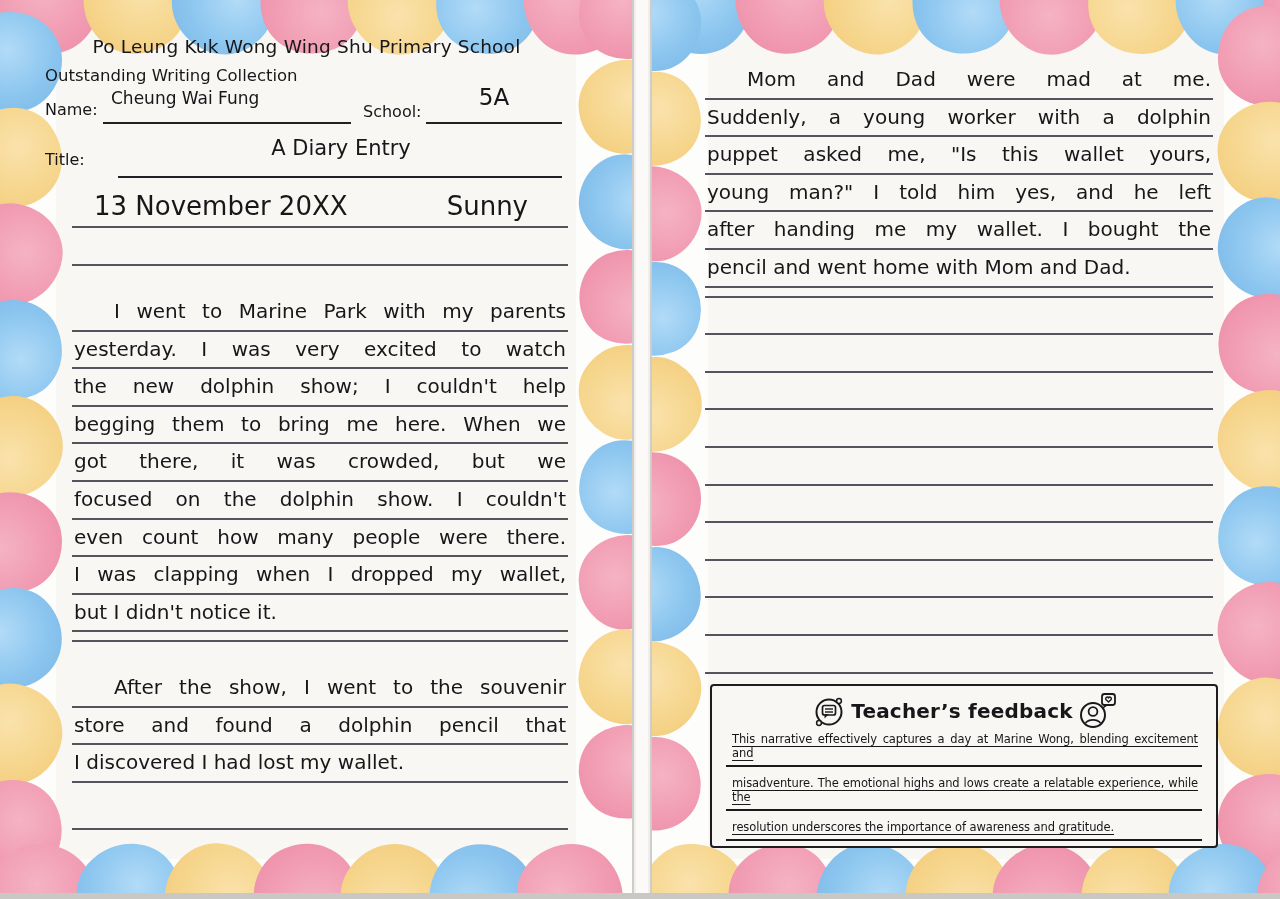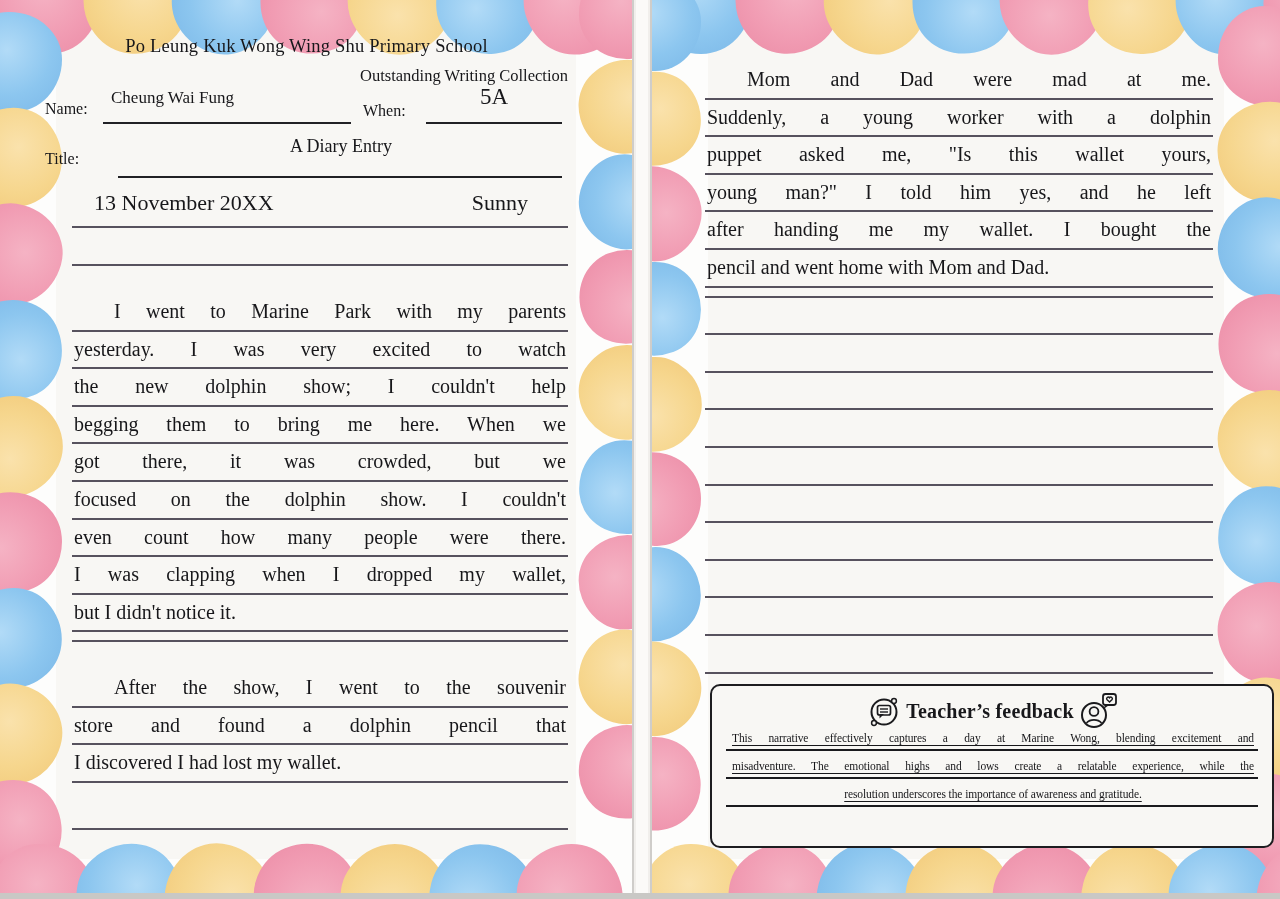--- a/index.html
+++ b/index.html
@@ -5,78 +5,78 @@
   :root{
     --rh: 37.6px;
     --line:#57525e;
     --ink:#17171a;
     --sheet:#f8f7f4;
     --margin:#fdfdfc;
   }
   *{margin:0;padding:0;box-sizing:border-box;}
   html,body{width:1280px;height:899px;overflow:hidden;background:#fff;
     font-family:"DejaVu Sans", sans-serif;color:var(--ink);}
-  .stage{position:relative;width:1280px;height:899px;background:#fff;font-family:Liberation Serif, serif;}
+  .stage{position:relative;width:1280px;height:899px;background:#fff;}
 
   .page{position:absolute;top:0;height:899px;background:var(--margin);overflow:hidden;}
   .page-left{left:0;width:632px;}
   .page-right{left:652px;width:628px;}
 
   .sheet{position:absolute;left:56px;right:56px;top:28px;bottom:40px;
     background:var(--sheet);border-radius:16px;z-index:1;}
 
   .dot{position:absolute;z-index:2;
     border-radius:47% 53% 49% 51% / 52% 48% 53% 47%;}
   .dot.pink  {background:radial-gradient(circle at 45% 38%, #f5b3c4 0%, #f19cb3 55%, #eb8ba5 100%);}
   .dot.yellow{background:radial-gradient(circle at 45% 38%, #fae2ac 0%, #f6d68d 55%, #f1c878 100%);}
   .dot.blue  {background:radial-gradient(circle at 45% 38%, #b2dbf7 0%, #8cc6ef 55%, #7ab7e7 100%);}
 
   .content{position:absolute;inset:0;z-index:3;}
 
   
   .header{position:absolute;left:45px;top:34px;width:523px;height:150px;}
   .school{position:absolute;left:0;top:2px;width:100%;text-align:center;
     font-size:18.5px;letter-spacing:.2px;}
-  .collection{position:absolute;left:0;top:32px;width:100%;text-align:right;
+  .collection{position:absolute;left:0;top:32px;width:100%;text-align:left;
     font-size:16.5px;}
   .lbl{position:absolute;font-size:16px;}
   .name-label{left:0;top:66px;}
   .name-value{position:absolute;left:66px;top:54px;font-size:17px;}
   .name-line{position:absolute;left:58px;top:88px;width:248px;border-top:2.2px solid #212125;}
   .class-label{left:318px;top:68px;}
   .class-value{position:absolute;left:383px;top:50px;width:132px;text-align:center;font-size:23px;}
   .class-line{position:absolute;left:381px;top:88px;width:136px;border-top:2.2px solid #212125;}
   .title-label{left:0;top:116px;}
-  .title-value{position:absolute;left:75px;top:102px;width:442px;text-align:center;font-size:18px;}
+  .title-value{position:absolute;left:75px;top:102px;width:442px;text-align:center;font-size:21px;}
   .title-line{position:absolute;left:73px;top:142px;width:444px;border-top:2.2px solid #212125;}
 
   
   .date-row{position:absolute;left:72px;top:190px;width:496px;height:38px;
     border-bottom:2px solid var(--line);display:flex;justify-content:space-between;
-    align-items:flex-start;font-size:22px;padding:0 40px 4px 22px;}
+    align-items:center;font-size:26px;padding:0 40px 4px 22px;}
 
   
   .rows{position:absolute;width:496px;left:72px;}
   .rp .rows{width:508px;left:53px;}
   .wline{height:var(--rh);border-bottom:2px solid var(--line);
     font-size:20px;line-height:35px;overflow:hidden;padding:0 2px;
     display:block;white-space:nowrap;}
   .wline.just{text-align:justify;text-align-last:justify;white-space:normal;}
   .wline.indent{text-indent:40px;margin-top:28px;}
   .wline.empty{border-bottom:2px solid var(--line);}
 
   
-  .feedback{position:absolute;left:58px;top:684px;width:564px;height:164px;
-    border:2.5px solid #1d1d20;border-radius:10px;background:var(--sheet);
+  .feedback{position:absolute;left:58px;top:684px;width:508px;height:164px;
+    border:2.5px solid #1d1d20;border-radius:4px;background:var(--sheet);
     padding:4px 14px 9px 14px;}
   .fb-title-row{display:flex;align-items:center;justify-content:center;gap:2px;height:42px;}
   .fb-title{font-weight:bold;font-size:20px;letter-spacing:.2px;}
   .fb-line{font-size:11.5px;letter-spacing:-.1px;border-bottom:2.5px solid #1a1a1d;
     padding:0 4px 5px 6px;margin-bottom:9px;white-space:nowrap;overflow:hidden;
-    text-decoration:underline;text-underline-offset:2.5px;text-decoration-thickness:1px;text-align:center;}
+    text-decoration:underline;text-underline-offset:2.5px;text-decoration-thickness:1px;}
   .fb-line.just{text-align:justify;text-align-last:justify;white-space:normal;}
   .fb-icon{flex:0 0 auto;}
 
   
   .divider{position:absolute;left:632px;top:0;width:20px;height:899px;z-index:6;
     background:linear-gradient(90deg,#cfcdca 0 2px,#f1efec 2px 4px,#fbfaf8 4px 16px,#f1efec 16px 18px,#cfcdca 18px 20px);}
   .bottom-strip{position:absolute;left:0;top:893px;width:1280px;height:6px;
     background:#c9c8c5;z-index:7;}
 </style>
 </head>
@@ -123,21 +123,21 @@
 
     <div class="content">
       <div class="header">
         <div class="school">Po Leung Kuk Wong Wing Shu Primary School</div>
         <div class="collection">Outstanding Writing Collection</div>
 
         <div class="lbl name-label">Name:</div>
         <div class="name-value">Cheung Wai Fung</div>
         <div class="name-line"></div>
 
-        <div class="lbl class-label">When:</div>
+        <div class="lbl class-label">School:</div>
         <div class="class-value">5A</div>
         <div class="class-line"></div>
 
         <div class="lbl title-label">Title:</div>
         <div class="title-value">A Diary Entry</div>
         <div class="title-line"></div>
       </div>
 
       <div class="date-row">
         <span>13 November 20XX</span>

